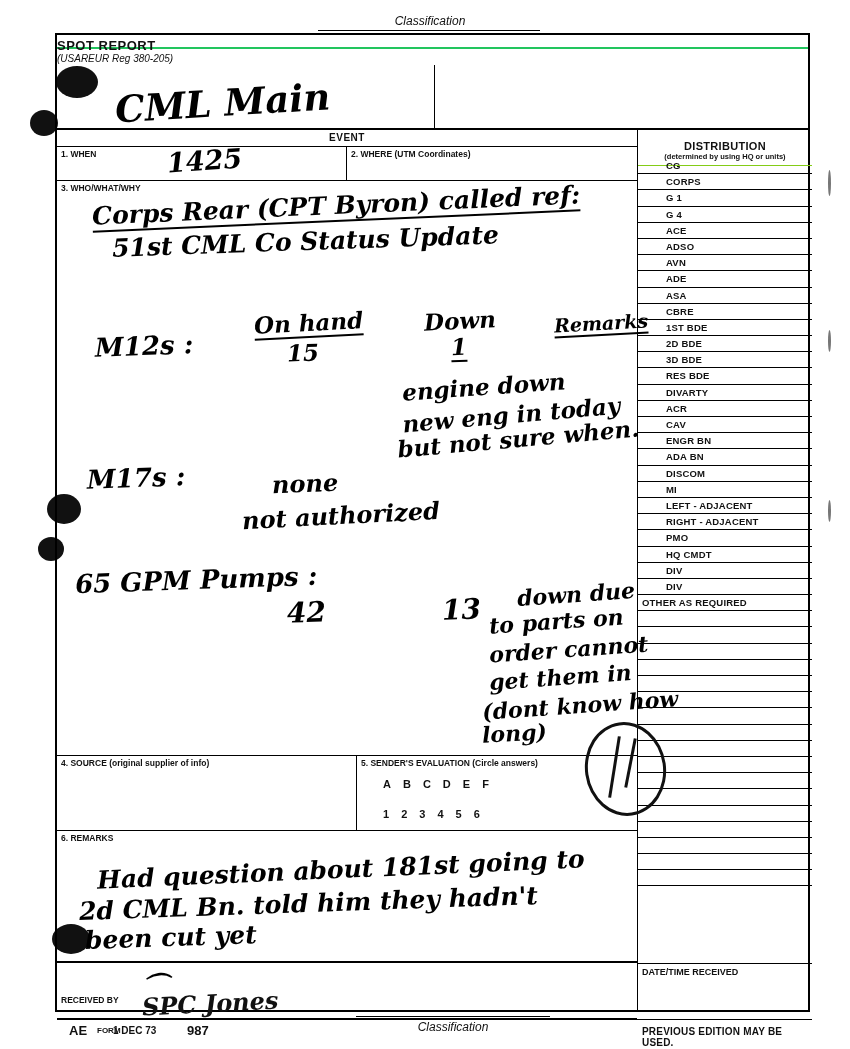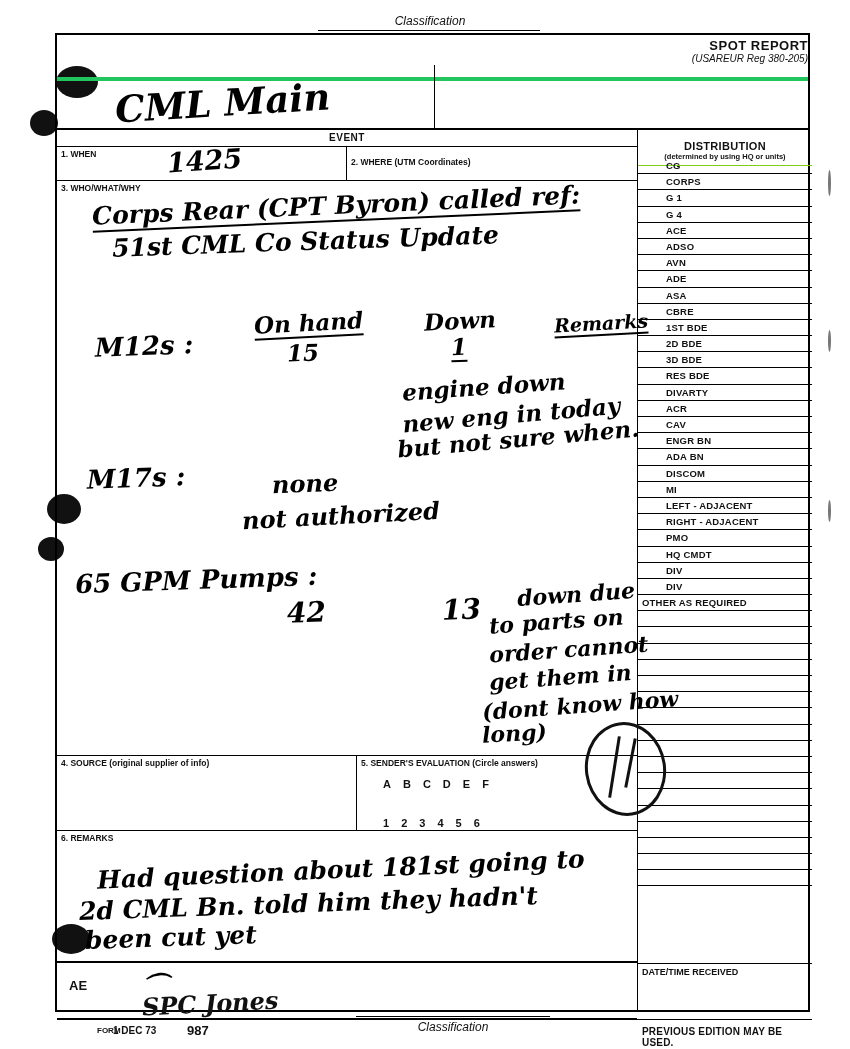--- a/index.html
+++ b/index.html
@@ -26,22 +26,22 @@
   .class-bot-rule{position:absolute;left:356px;top:1016px;width:194px;height:1px;background:#000;}
 
   
   .form{
     position:absolute;left:55px;top:33px;width:755px;height:979px;
     border:2px solid #000;box-sizing:border-box;
   }
 
   
   .hdr{
-    position:absolute;left:0;top:0;width:100%;height:46px;
-    border-bottom:4px solid #22c55e;box-sizing:border-box;text-align:right;
+    position:absolute;left:0;top:0;width:100%;height:14px;
+    border-bottom:2px solid #22c55e;box-sizing:border-box;text-align:left;
   }
   .hdr .t1{font-size:13px;font-weight:bold;letter-spacing:.5px;margin-top:3px;}
   .hdr .t2{font-size:10px;font-style:italic;}
 
   
   .tofrom{
     position:absolute;left:0;top:30px;width:100%;height:65px;
     border-bottom:2px solid #000;box-sizing:border-box;
   }
   .tofrom .cell{position:absolute;top:0;height:100%;box-sizing:border-box;}
@@ -63,62 +63,62 @@
     position:absolute;left:0;top:95px;width:580px;height:17px;
     border-bottom:1px solid #000;box-sizing:border-box;
     text-align:center;font-size:10px;font-weight:bold;letter-spacing:.5px;
     padding-top:2px;
   }
   .whenwhere{
     position:absolute;left:0;top:112px;width:580px;height:34px;
     border-bottom:1px solid #000;box-sizing:border-box;
   }
   .whenwhere .when{position:absolute;left:0;top:0;width:290px;height:100%;border-right:1px solid #000;box-sizing:border-box;}
-  .whenwhere .where{position:absolute;left:290px;top:8px;width:290px;height:100%;box-sizing:border-box;}
+  .whenwhere .where{position:absolute;left:290px;top:0;width:290px;height:100%;box-sizing:border-box;}
   .hw-when{position:absolute;left:110px;top:-2px;font-size:27px;transform:rotate(-4deg);}
 
   
   .whowhat{
     position:absolute;left:0;top:146px;width:580px;height:575px;
     border-bottom:1px solid #000;box-sizing:border-box;
   }
 
   
   .hw{position:absolute;white-space:nowrap;}
   .u{border-bottom:2px solid #000;}
 
   
   .srcrow{
     position:absolute;left:0;top:721px;width:580px;height:75px;
     border-bottom:1px solid #000;box-sizing:border-box;
   }
   .srcrow .src{position:absolute;left:0;top:0;width:300px;height:100%;border-right:1px solid #000;box-sizing:border-box;}
   .srcrow .eval{position:absolute;left:300px;top:0;width:280px;height:100%;box-sizing:border-box;}
   .evalgrid{position:absolute;left:26px;top:22px;font-size:11px;font-weight:bold;letter-spacing:12px;}
-  .evalgrid .r2{margin-top:27px;}
+  .evalgrid .r2{margin-top:18px;}
 
   
   .remarks{
     position:absolute;left:0;top:796px;width:580px;height:132px;
     border-bottom:2px solid #000;box-sizing:border-box;
   }
 
   
   .stddist{
     position:absolute;left:0;top:928px;width:580px;height:30px;
     border-bottom:1px solid #000;box-sizing:border-box;
   }
   .stddist .title{font-size:10.5px;font-weight:bold;letter-spacing:.5px;padding:2px 0 0 28px;}
   .stddist .subs{font-size:8px;font-weight:bold;padding-left:40px;margin-top:1px;}
   .stddist .subs span{display:inline-block;}
   .recvby{
     position:absolute;left:0;top:958px;width:580px;height:26px;
     border-bottom:1px solid #000;box-sizing:border-box;
   }
-  .ae{position:absolute;left:12px;top:943px;font-size:13px;font-weight:bold;}
+  .ae{position:absolute;left:12px;top:988px;font-size:13px;font-weight:bold;}
   .aeform{position:absolute;left:40px;top:991px;font-size:8px;font-weight:bold;}
   .aedate{position:absolute;left:56px;top:990px;font-size:10px;font-weight:bold;}
   .ae987{position:absolute;left:130px;top:988px;font-size:13px;font-weight:bold;}
   .prev{position:absolute;left:585px;top:991px;font-size:10px;font-weight:bold;letter-spacing:.2px;}
 
   
   .dist{
     position:absolute;left:580px;top:95px;width:175px;height:882px;
     border-left:1px solid #000;box-sizing:border-box;
   }
@@ -260,20 +260,21 @@
 
     <div class="remarks">
       <div class="lbl">6. REMARKS</div>
       <div class="hand hw" style="left:40px;top:24px;font-size:25px;transform:rotate(-2.5deg);">Had question about 181st going to</div>
       <div class="hand hw" style="left:22px;top:58px;font-size:25px;transform:rotate(-2deg);">2d CML Bn. told him they hadn't</div>
       <div class="hand hw" style="left:28px;top:92px;font-size:25px;transform:rotate(-2deg);">been cut yet</div>
     </div>
 
 
     <div class="recvby">
+      <div class="lbl">RECEIVED BY</div>
       <div class="sig" style="left:85px;top:-4px;font-size:24px;transform:rotate(-3deg);">SPC Jones</div>
     </div>
 
     <div class="footline"></div>
     <div class="ae">AE</div>
     <div class="aeform">FORM</div>
     <div class="aedate">1 DEC 73</div>
     <div class="ae987">987</div>
     <div class="prev">PREVIOUS EDITION MAY BE USED.</div>
 

